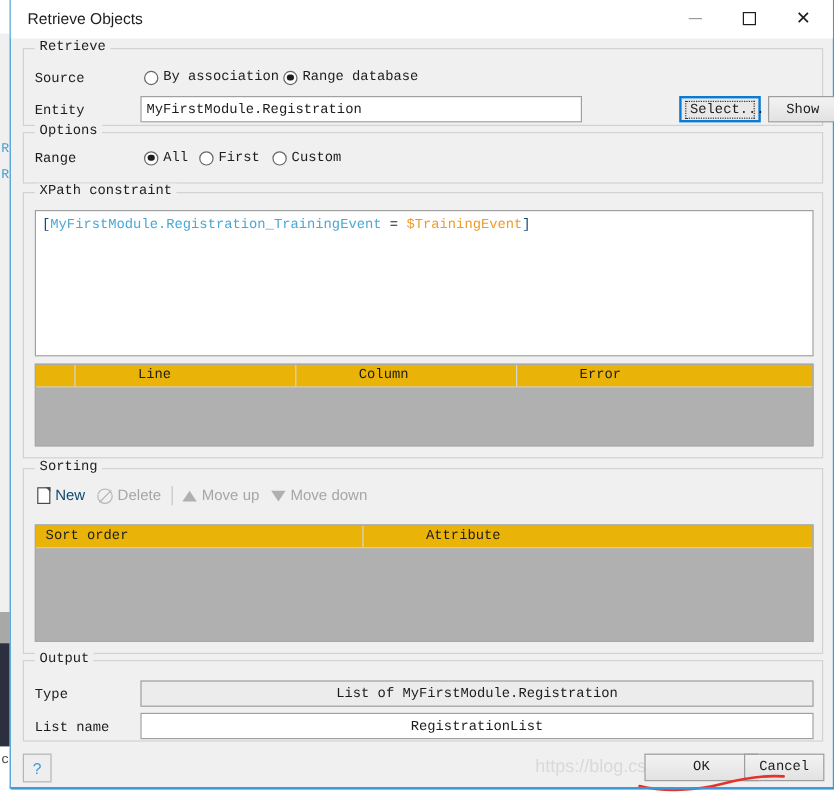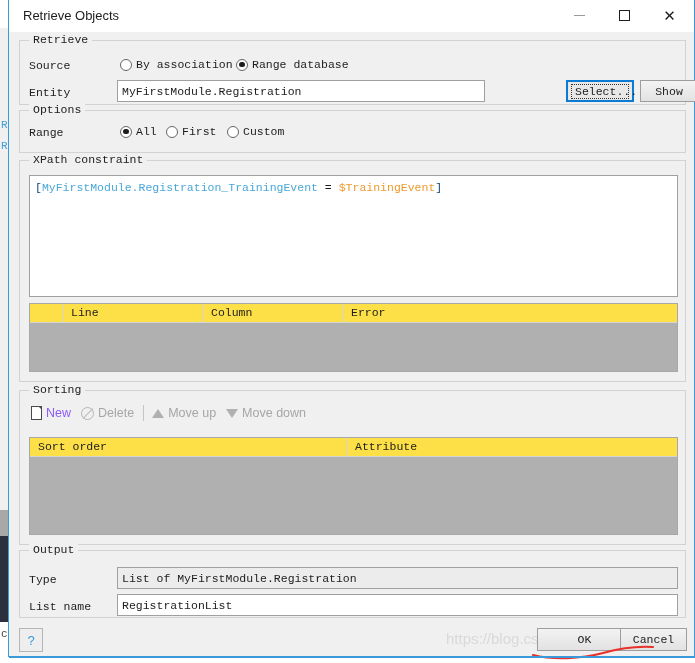--- a/index.html
+++ b/index.html
@@ -141,42 +141,42 @@
     line-height: 16px;
     overflow:hidden;
   }
   .tok-bracket { color:#11467b; }
   .tok-path    { color:#4aa8d8; }
   .tok-eq      { color:#1d1d1d; }
   .tok-var     { color:#f09a2c; }
 
   
   .tbl { position:absolute; border:1px solid #a8a8a8; background:#b0b0b0; overflow:hidden; }
-  .tbl-head { display:flex; height:19px; background:#fde047; border-bottom:1px solid #d4d4d4; }
+  .tbl-head { display:flex; height:19px; background:#eab308; border-bottom:1px solid #d4d4d4;gap:44px; }
   .th {
     font-family:"Liberation Mono", monospace;
     font-size:11.5px; color:#1d1d1d;
     padding: 2px 0 0 8px;
     border-right:1px solid #d4d4d4;
     overflow:hidden; white-space:nowrap;
   }
   .th:last-child { border-right:none; }
   .tbl-body { background:#b0b0b0; width:100%; }
 
   
   #sort-toolbar { position:absolute; display:flex; align-items:center; gap:0px; }
   .tbitem {
     display:flex; align-items:center; gap:4px;
     padding: 2px 7px 2px 3px;
     font-family:"Liberation Sans", sans-serif;
     font-size: 12.5px;
     cursor:default;
     white-space:nowrap;
   }
-  .tbitem.enabled { color:#8b5cf6; }
+  .tbitem.enabled { color:#0c4a6e; }
   .tbitem.disabled { color:#a6a6a6; }
   .tb-sep { width:1px; height:16px; background:#c6c6c6; margin: 0 5px 0 2px; }
   .ico-page {
     width:11px; height:14px; background:#fff;
     border:1.2px solid #4a4a4a; position:relative;
     flex:0 0 auto;
   }
   .ico-page::after{
     content:""; position:absolute; right:-1px; top:-1px;
     border-left:4px solid transparent; border-top:4px solid #4a4a4a;
@@ -342,21 +342,21 @@
 
     <div class="tbl" style="left:9px; top:46px; width:649px; height:98px;">
       <div class="tbl-head">
         <div class="th" style="flex:1;">Sort order</div>
         <div class="th" style="width:330px;">Attribute</div>
       </div>
       <div class="tbl-body" style="height:77px;"></div>
     </div>
   </div>
 
-  <div class="group" style="left:10px; top:550px; width:667px; height:68px;">
+  <div class="group" style="left:10px; top:550px; width:667px; height:68px;text-align:center;">
     <div class="legend">Output</div>
 
     <div class="fieldlabel" style="left:9px; top:22px;">Type</div>
     <div class="tinput readonly" style="left:97px; top:16px; width:561px; height:22px;">List of MyFirstModule.Registration</div>
 
     <div class="fieldlabel" style="left:9px; top:49px;">List name</div>
     <div class="tinput" style="left:97px; top:43px; width:561px; height:22px;">RegistrationList</div>
   </div>
 
   <div id="help-btn" style="left:10px; top:628px;">

